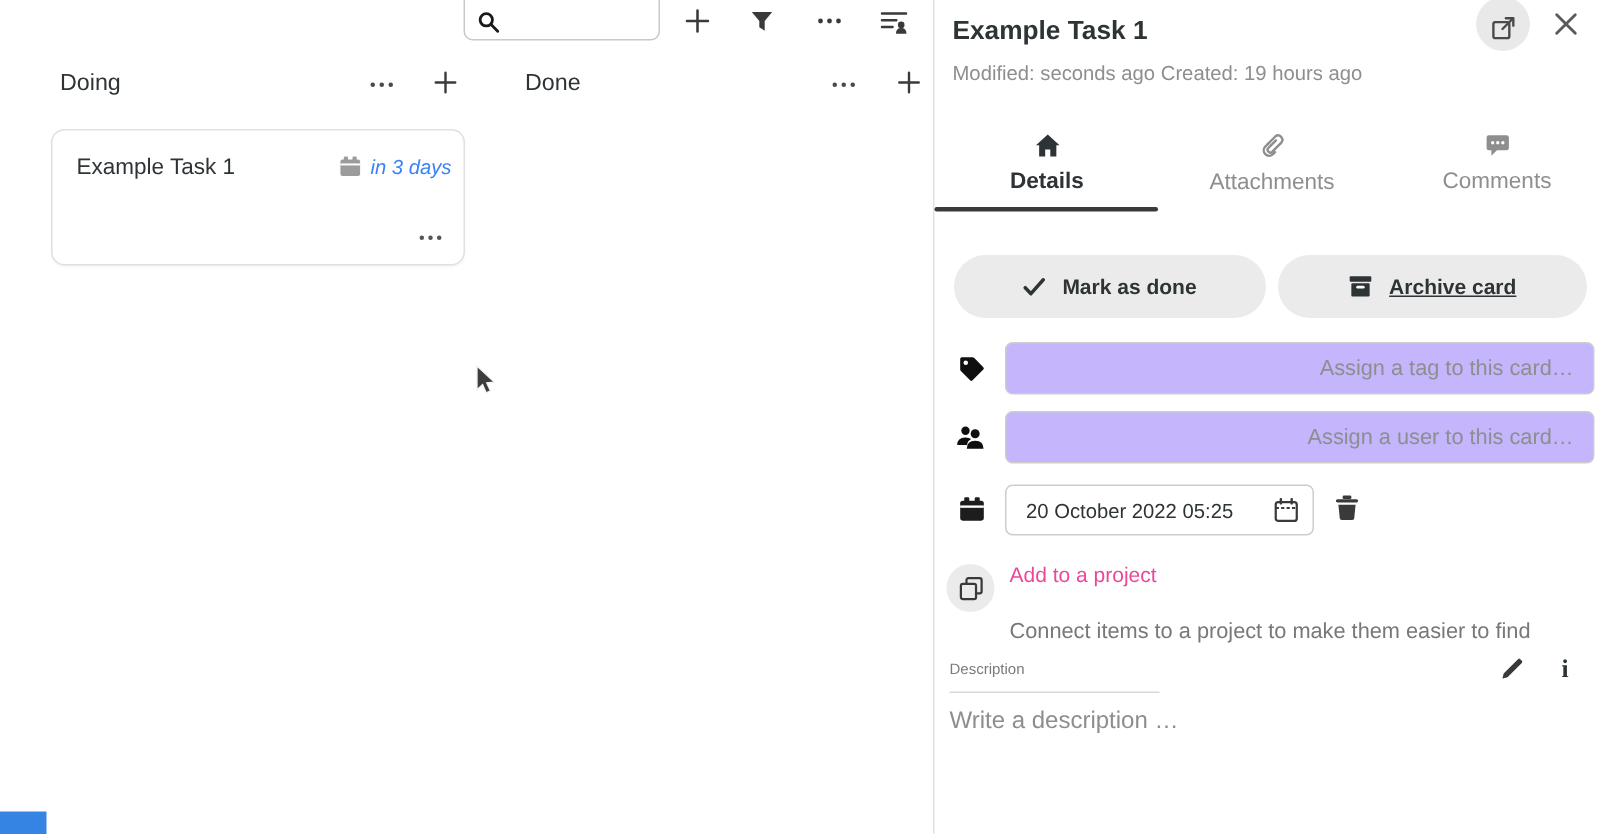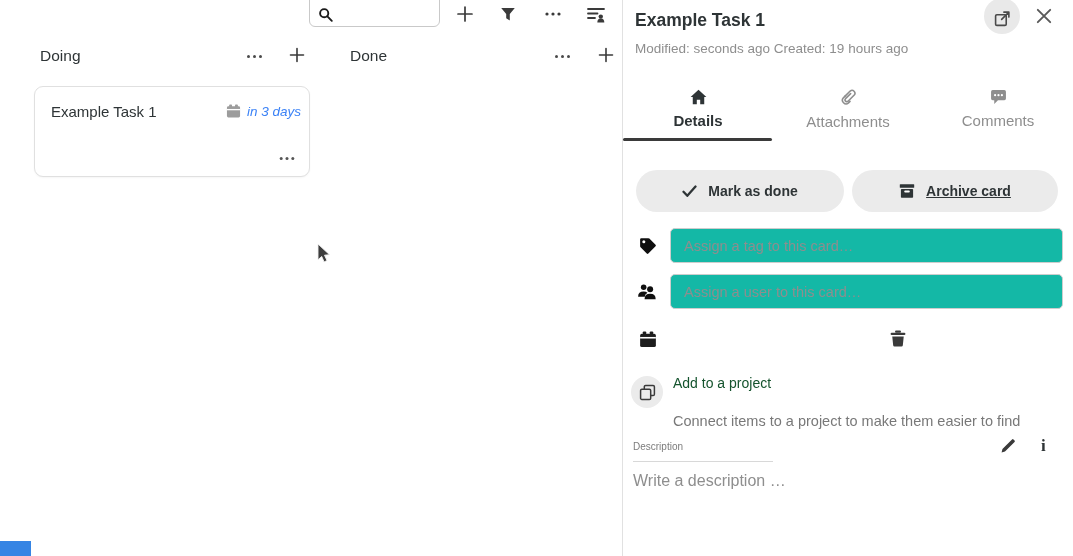--- a/index.html
+++ b/index.html
@@ -37,31 +37,31 @@
 
   .tab { top:84px; width:150px; height:57px; display:flex; flex-direction:column; align-items:center;
          gap:7px; padding-top:5px; cursor:pointer; background:none; border:none; }
   .tab .tab-label { font-size:15px; color:#8e8e8e; }
   .tab.active .tab-label { color:#2e3436; font-weight:bold; }
   .tab-underline { left:623px; top:138px; width:149px; height:3px; background:#3a3a3a; border-radius:2px; }
 
   .pill { top:170px; height:42px; border-radius:21px; background:#ebebeb; border:none; cursor:pointer;
           display:flex; align-items:center; justify-content:center; gap:11px;
           font:bold 14px "Liberation Sans",sans-serif; color:#2e3436; }
-  .assign-input { width:393px; height:35px; border:1px solid #cdcdcd; border-radius:5px; background:#14b8a6;
-                  padding:13px 13px; font:14.5px "Liberation Sans",sans-serif; color:#2e3436; outline:none; }
+  .assign-input { width:393px; height:35px; border:1px solid #cdcdcd; border-radius:5px; background:#c4b5fd;
+                  padding:13px 13px; font:14.5px "Liberation Sans",sans-serif; color:#2e3436; outline:none;text-align:right; }
   .assign-input::placeholder { color:#8e8e8e; }
   .date-field { left:670px; top:323px; width:206px; height:34px; border:1px solid #cdcdcd; border-radius:5px;
                 background:#fff; display:flex; align-items:center; }
   .date-text { padding-left:13px; font-size:13.5px; color:#2e3436; flex:1; }
   .date-cal-btn { background:none; border:none; cursor:pointer; margin-right:9px; display:flex; }
   .icon-btn { background:none; border:none; cursor:pointer; display:flex; align-items:center; justify-content:center; }
   .proj-circle { left:631px; top:376px; width:32px; height:32px; border-radius:50%; background:#ebebeb;
                  display:flex; align-items:center; justify-content:center; }
-  .proj-title { left:673px; top:375px; font-size:14px; font-weight:500; color:#14532d; }
+  .proj-title { left:673px; top:375px; font-size:14px; font-weight:500; color:#ec4899; }
   .proj-sub { left:673px; top:413px; font-size:14.5px; color:#787878; }
   .desc-label { left:633px; top:441px; font-size:10px; color:#7c7c7c; }
   .desc-line { left:633px; top:461px; width:140px; height:1px; background:#d8d8d8; }
   .desc-placeholder { left:633px; top:472px; font-size:16px; color:#8e8e8e; }
   .info-glyph { font:bold 17px "Liberation Serif", serif; color:#2e3436; }
 </style>
 </head>
 <body>
 
 <div class="screen">
@@ -225,20 +225,31 @@
     <path d="M6.8 14.4 Q6.8 9.6 11.8 9.6 Q16.8 9.6 16.8 14.4 Z" fill="#0f0f0f"></path>
   </svg>
   <input class="abs assign-input" style="left: 670px; top: 274px;" type="text" placeholder="Assign a user to this card…">
 
   <svg class="abs" style="left:639px; top:331px;" width="18" height="18" viewBox="0 0 16 16">
     <rect x="1" y="2.5" width="14" height="11.8" rx="1.5" fill="#1d1d1d"></rect>
     <rect x="3.4" y="0.4" width="3" height="4" rx="0.8" fill="#1d1d1d"></rect>
     <rect x="9.6" y="0.4" width="3" height="4" rx="0.8" fill="#1d1d1d"></rect>
     <rect x="1" y="5.3" width="14" height="1.4" fill="#ffffff"></rect>
   </svg>
+  <div class="abs date-field">
+    <span class="date-text">20 October 2022 05:25</span>
+    <button class="date-cal-btn">
+      <svg width="17" height="17" viewBox="0 0 16 16">
+        <rect x="1.4" y="2.6" width="13.2" height="11.8" rx="1.6" fill="none" stroke="#3a3a3a" stroke-width="1.4"></rect>
+        <line x1="1.4" y1="6.3" x2="14.6" y2="6.3" stroke="#3a3a3a" stroke-width="1.2" stroke-dasharray="2 1.4"></line>
+        <line x1="4.6" y1="0.7" x2="4.6" y2="3.4" stroke="#3a3a3a" stroke-width="1.5" stroke-linecap="round"></line>
+        <line x1="11.4" y1="0.7" x2="11.4" y2="3.4" stroke="#3a3a3a" stroke-width="1.5" stroke-linecap="round"></line>
+      </svg>
+    </button>
+  </div>
   <button class="abs icon-btn" style="left:889px; top:329px;">
     <svg width="18" height="19" viewBox="0 0 16 16">
       <rect x="1.4" y="2.9" width="13.2" height="2" rx="1" fill="#3a3a3a"></rect>
       <rect x="5.4" y="0.8" width="5.2" height="2" rx="0.8" fill="#3a3a3a"></rect>
       <path d="M2.9 6.2 H13.1 L12.3 14.1 Q12.2 15.2 11.1 15.2 H4.9 Q3.8 15.2 3.7 14.1 Z" fill="#3a3a3a"></path>
     </svg>
   </button>
 
   <div class="abs proj-circle">
     <svg width="17" height="17" viewBox="0 0 16 16">

